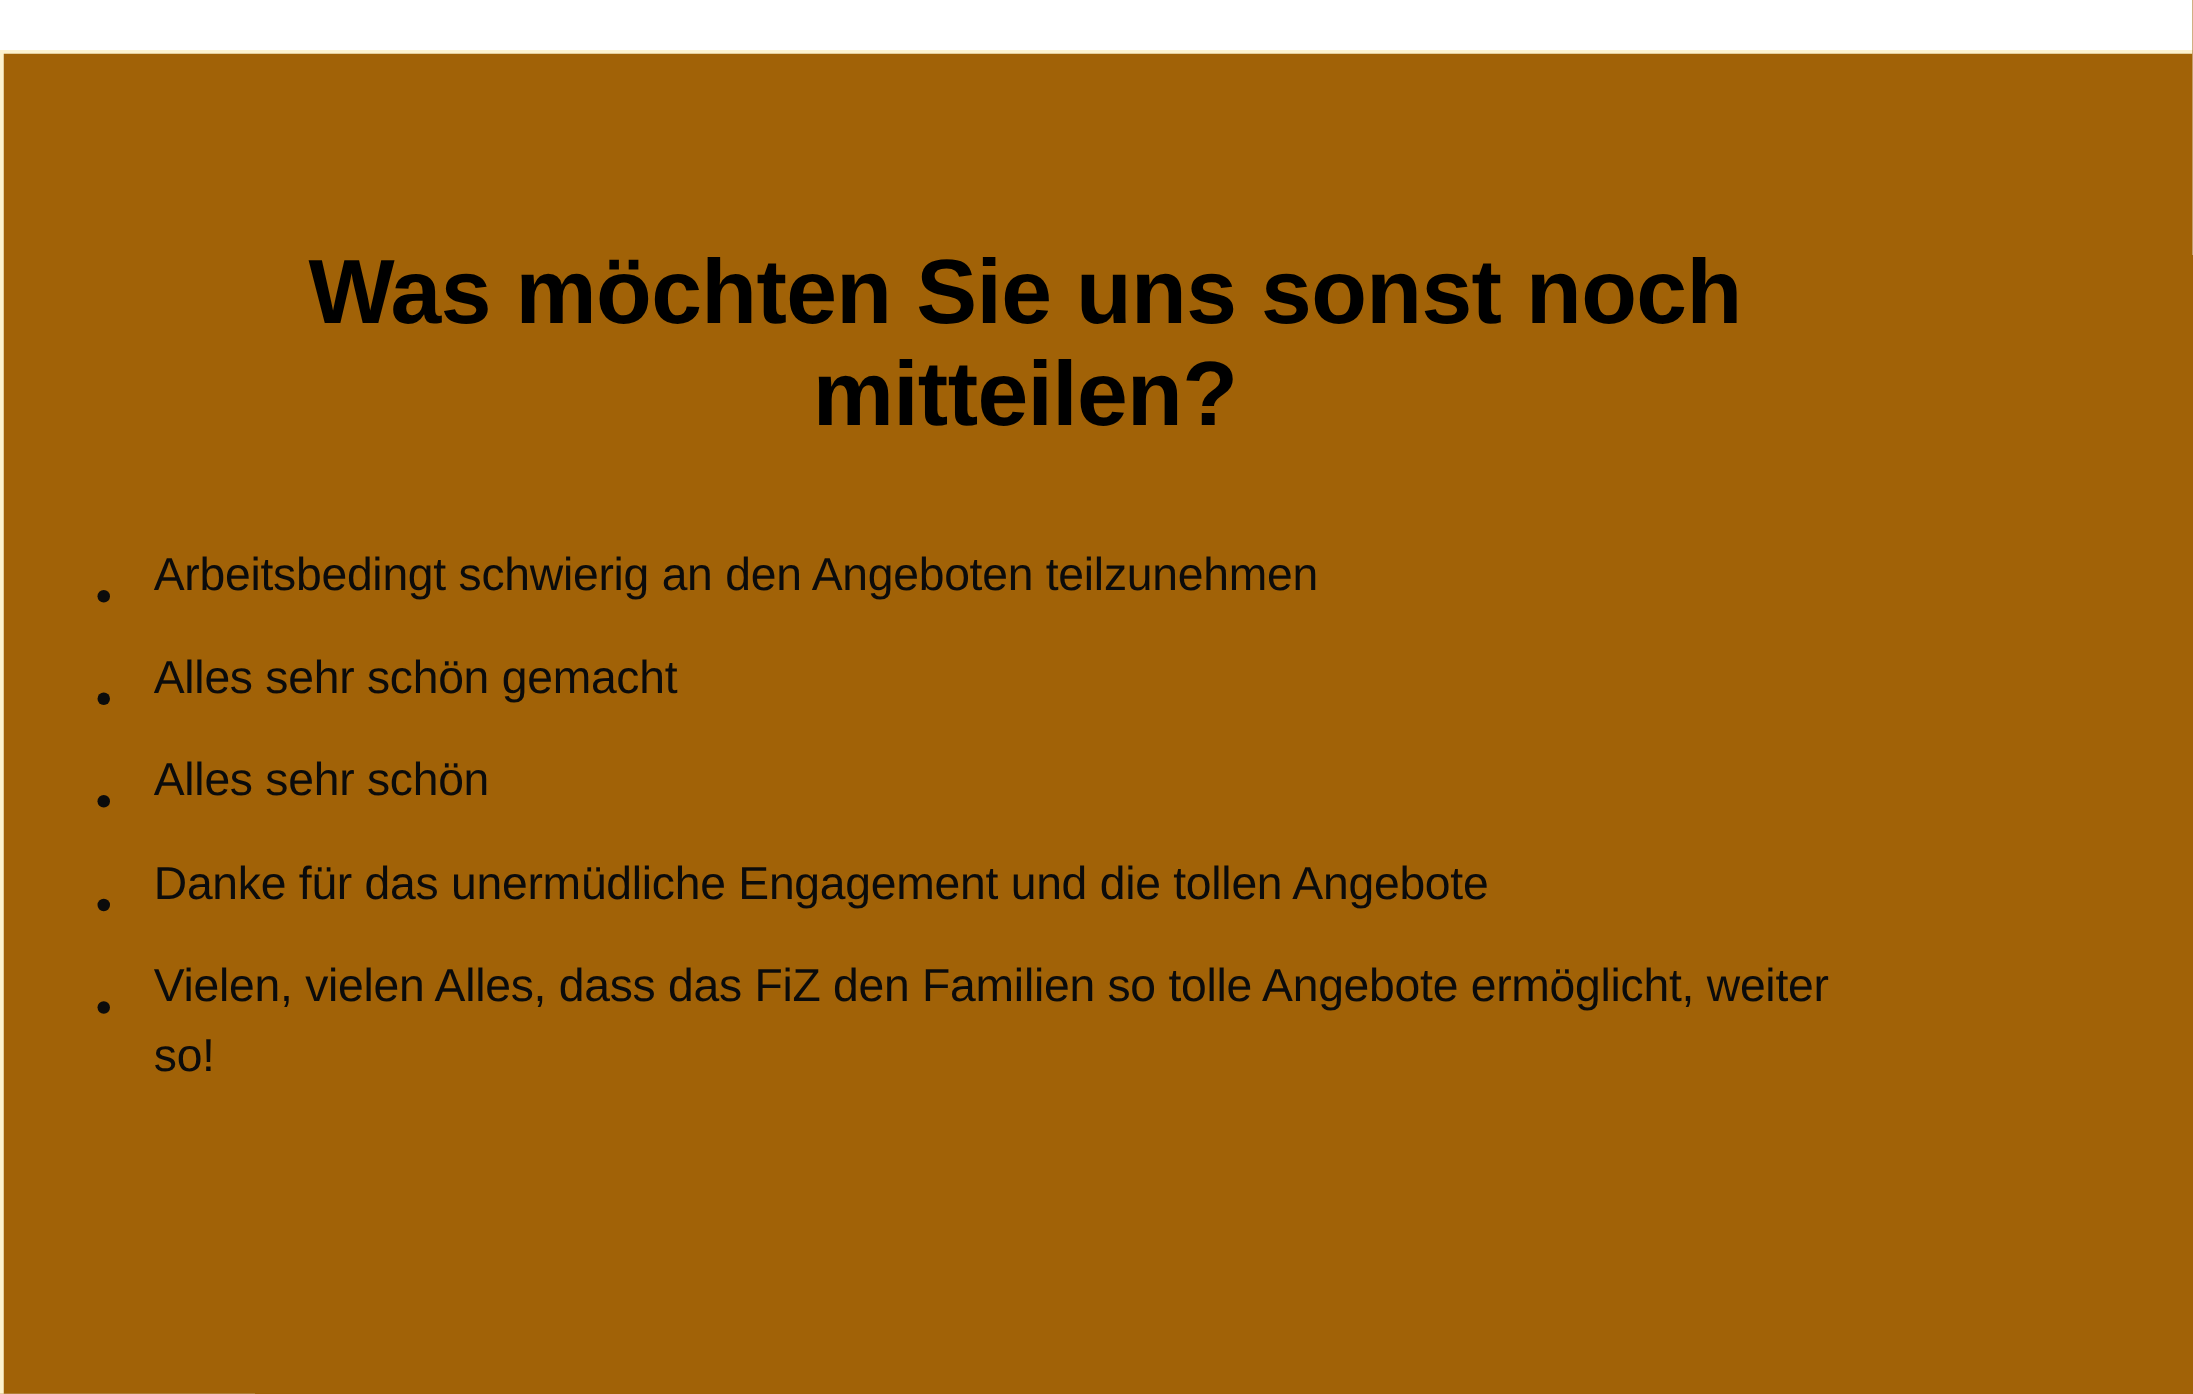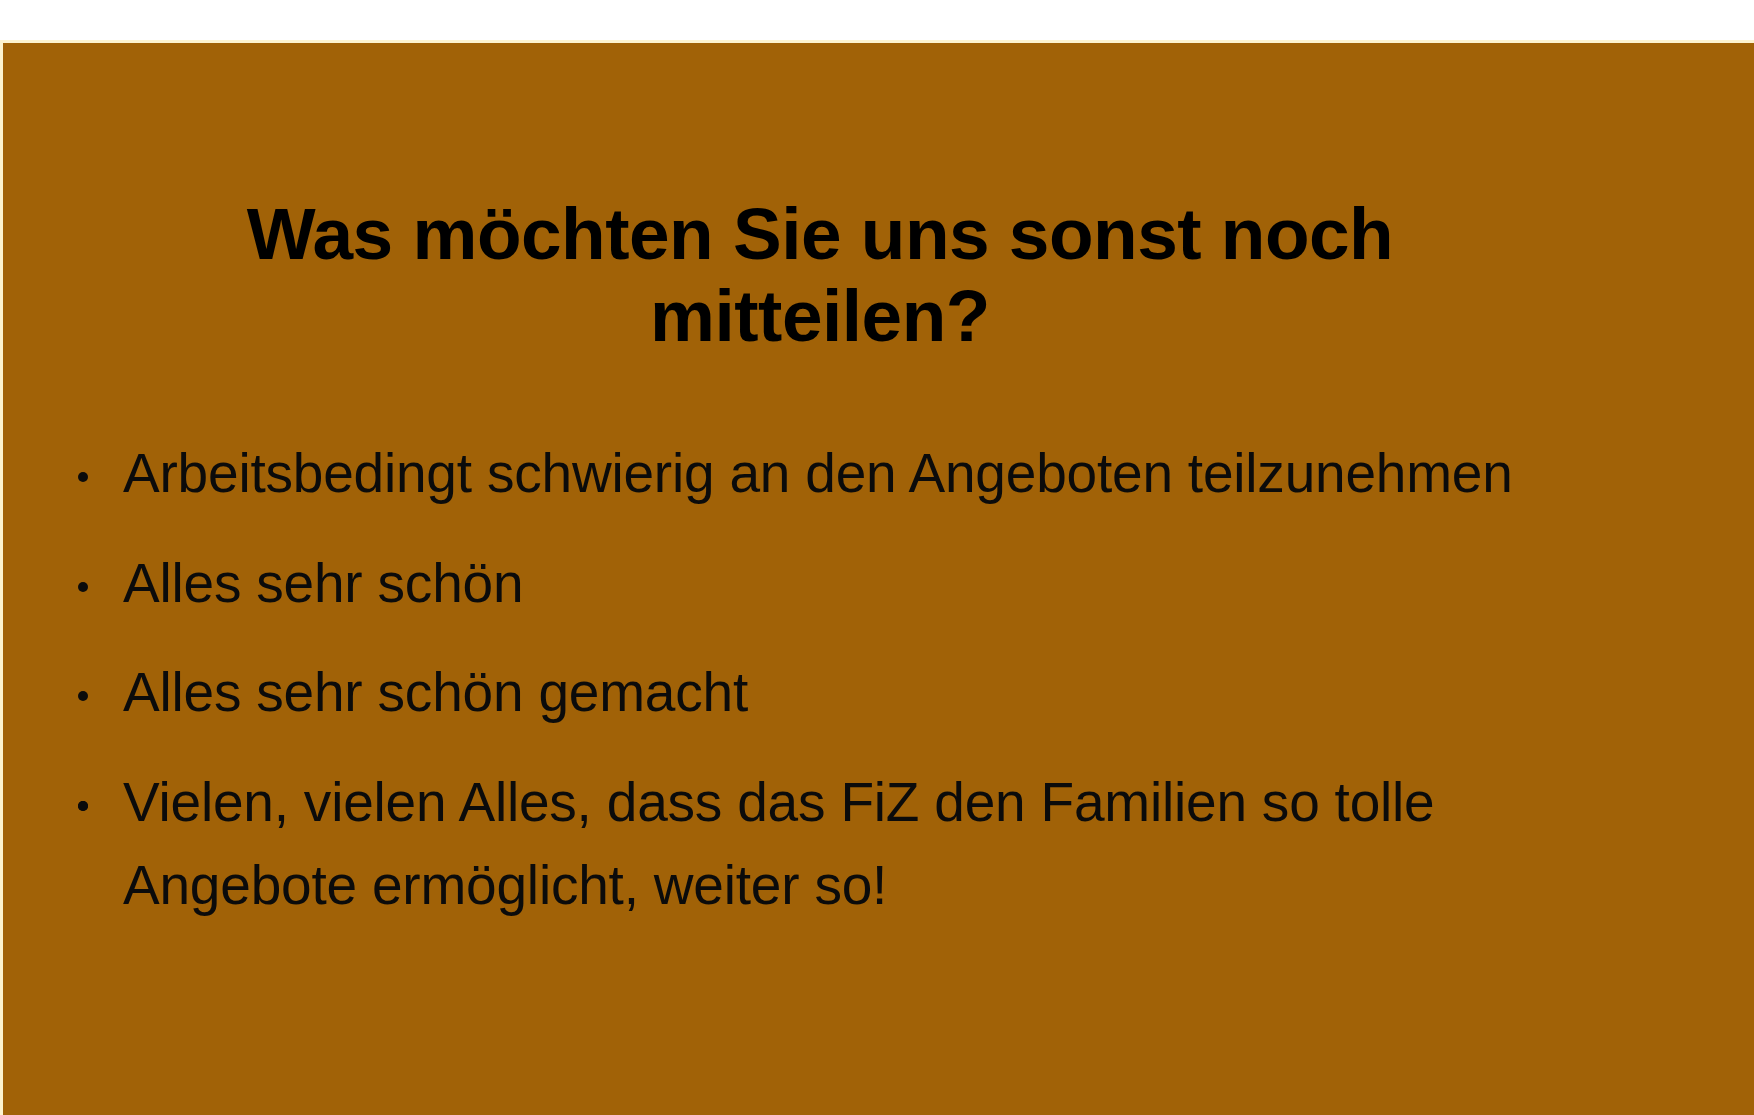--- a/index.html
+++ b/index.html
@@ -67,21 +67,21 @@
     width: 1600px;
     list-style: none;
     margin: 0;
     padding: 0;
   }
 
   .bullet-item {
     position: relative;
     padding-left: 51px;
     margin-bottom: 26px;
-    font-size: 55px;
+    font-size: 37px;
     line-height: 1.52;
     color: #0b0b0b;
     letter-spacing: -0.2px;
   }
 
   .bullet-dot {
     position: absolute;
     left: 6px;
     top: 0;
     width: 10px;
@@ -112,30 +112,31 @@
 
   <ul id="bullet-list">
 
     <li class="bullet-item">
       <span class="bullet-dot"></span>
       <span class="bullet-text">Arbeitsbedingt schwierig an den Angeboten teilzunehmen</span>
     </li>
 
     <li class="bullet-item">
       <span class="bullet-dot"></span>
-      <span class="bullet-text">Alles sehr schön</span>
+      <span class="bullet-text">Alles sehr schön gemacht</span>
     </li>
 
     <li class="bullet-item">
       <span class="bullet-dot"></span>
-      <span class="bullet-text">Alles sehr schön gemacht</span>
+      <span class="bullet-text">Alles sehr schön</span>
     </li>
 
     <li class="bullet-item wrap">
       <span class="bullet-dot"></span>
+      <span class="bullet-text">Danke für das unermüdliche Engagement und die tollen Angebote</span>
     </li>
 
     <li class="bullet-item wrap-wide">
       <span class="bullet-dot"></span>
       <span class="bullet-text">Vielen, vielen Alles, dass das FiZ den Familien so tolle Angebote ermöglicht, weiter so!</span>
     </li>
 
   </ul>
 
 </div>

